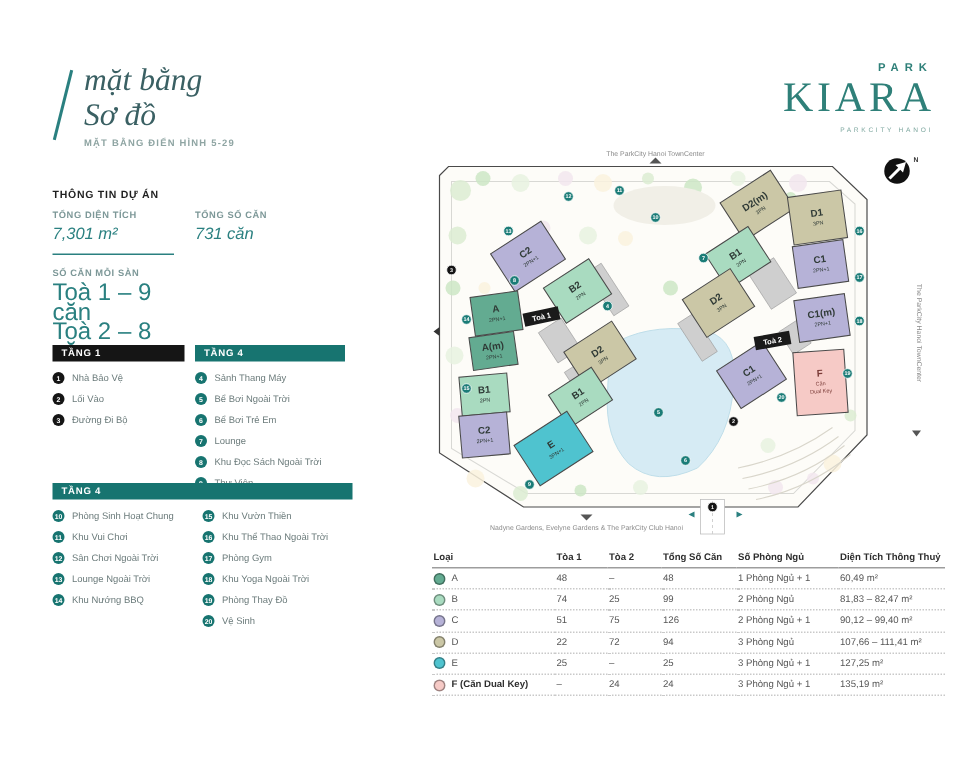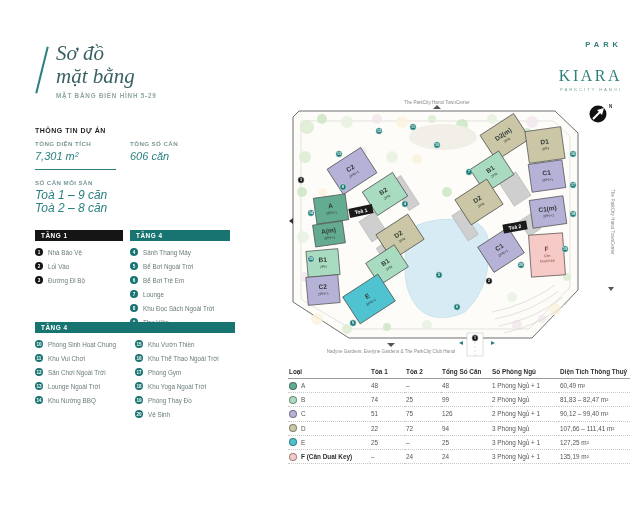--- a/index.html
+++ b/index.html
@@ -8,30 +8,30 @@
 
   
   .title-slash{position:absolute;left:41px;top:46px;width:2px;height:48px;background:#2a8080;transform:rotate(14deg);}
   .title{position:absolute;left:56px;top:42px;font-family:"Liberation Serif",serif;font-style:italic;
          font-size:21px;line-height:23px;color:#3a6063;}
   .subtitle{position:absolute;left:56px;top:92px;font-size:6.3px;letter-spacing:.8px;color:#8fa5a3;font-weight:bold;}
 
   
   .logo{position:absolute;left:522px;top:40px;width:100px;text-align:right;color:#2f8079;}
   .logo .l-top{font-size:7.5px;letter-spacing:4px;font-weight:bold;}
-  .logo .l-main{font-family:"Liberation Serif",serif;font-size:16px;letter-spacing:2.5px;margin-top:18px;}
+  .logo .l-main{font-family:"Liberation Serif",serif;font-size:28px;letter-spacing:2.5px;margin-top:1px;}
   .logo .l-sub{font-size:4.4px;letter-spacing:1.8px;color:#7fa8a0;margin-top:2px;}
 
   
   .info-heading{position:absolute;left:35px;top:127px;font-size:7px;font-weight:bold;letter-spacing:.5px;color:#1f1f1f;}
   .stats{position:absolute;left:35px;top:140px;width:200px;display:grid;grid-template-columns:95px 105px;grid-row-gap:9px;}
   .stat .s-label{font-size:6.2px;letter-spacing:.4px;color:#7d9898;font-weight:bold;margin-bottom:3px;}
   .stat .s-value{font-size:11px;color:#2a8080;font-style:italic;}
   .stat.underline{border-bottom:1px solid #2a8080;padding-bottom:7px;margin-right:14px;}
-  .stat .s-line{font-size:12px;color:#2a8080;line-height:13px;font-style:italic;}
+  .stat .s-line{font-size:16px;color:#2a8080;line-height:13px;}
 
   
   .legend-bar{color:#fff;font-size:6.4px;font-weight:bold;letter-spacing:.5px;height:11px;line-height:11px;padding-left:6px;}
   .bar-black{background:#151515;}
   .bar-teal{background:#177470;}
   .legend-items{margin-top:7px;}
   .legend-item{display:flex;align-items:center;margin-bottom:6px;}
   .badge{width:8px;height:8px;border-radius:50%;color:#fff;font-size:4.6px;font-weight:bold;
          display:flex;align-items:center;justify-content:center;margin-right:5px;flex:0 0 auto;}
   .badge-black{background:#151515;}
@@ -55,40 +55,40 @@
   .type-dot{width:6px;height:6px;border-radius:50%;margin-right:4px;border:1px solid rgba(0,0,0,.35);flex:0 0 auto;}
   .row-bold td:first-child .t-label{font-weight:bold;color:#2e2e2e;}
 </style>
 </head>
 <body>
 
 <div id="page">
 
   <div class="title-slash"></div>
   <div class="title">
+    <div>mặt bằng</div>
     <div>Sơ đồ</div>
-    <div>mặt bằng</div>
   </div>
   <div class="subtitle">MẶT BẰNG ĐIỂN HÌNH 5-29</div>
 
   <div class="logo">
     <div class="l-top">PARK</div>
     <div class="l-main">KIARA</div>
     <div class="l-sub">PARKCITY HANOI</div>
   </div>
 
   <div class="info-heading">THÔNG TIN DỰ ÁN</div>
   <div class="stats">
     <div class="stat underline">
       <div class="s-label">TỔNG DIỆN TÍCH</div>
       <div class="s-value">7,301 m²</div>
     </div>
     <div class="stat">
       <div class="s-label">TỔNG SỐ CĂN</div>
-      <div class="s-value">606 căn</div>
+      <div class="s-value">731 căn</div>
     </div>
     <div class="stat">
       <div class="s-label">SỐ CĂN MỖI SÀN</div>
       <div class="s-line">Toà 1 – 9 căn</div>
       <div class="s-line">Toà 2 – 8 căn</div>
     </div>
   </div>
 
   <div id="legend-tang1">
       <div class="legend-bar bar-black">TẦNG 1</div>

